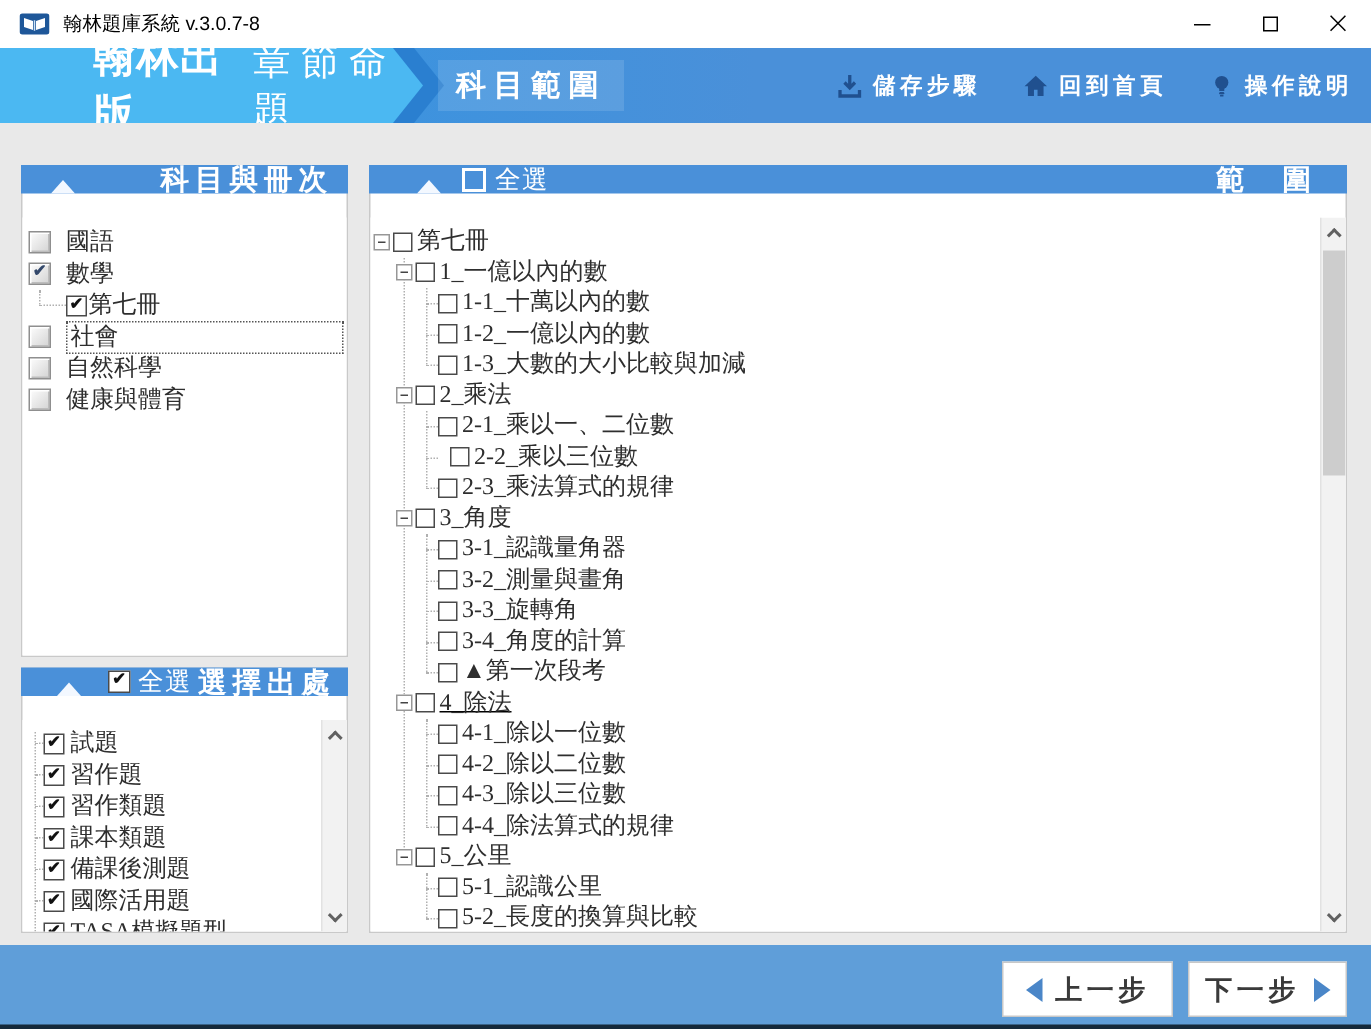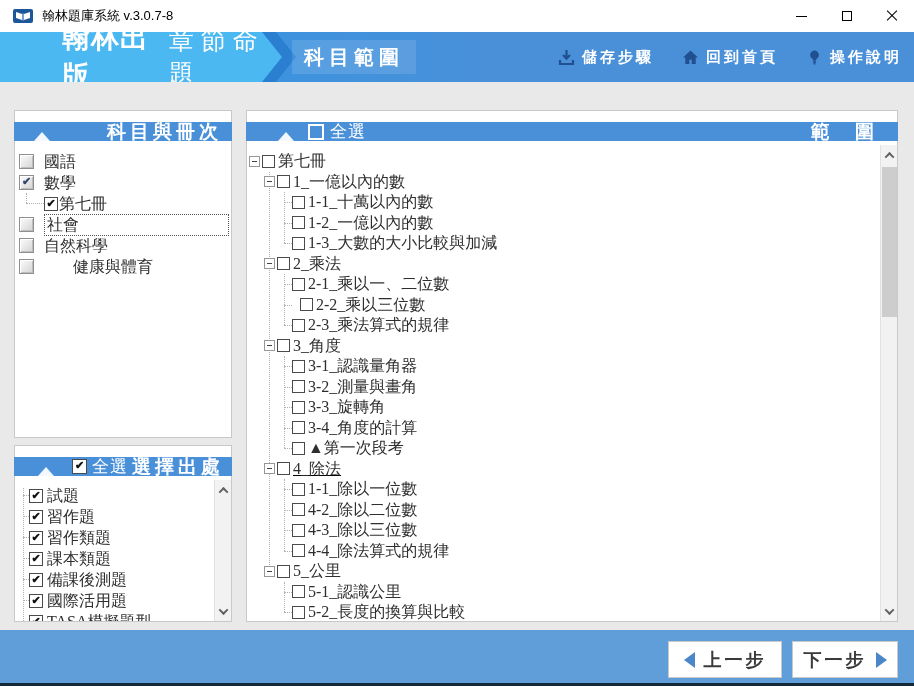--- a/index.html
+++ b/index.html
@@ -30,21 +30,21 @@
   .brand-main { margin-left:26px; font-size:28px; font-weight:bold; color:#fff; letter-spacing:1px; }
   .brand-sub { margin-left:4px; font-size:25px; color:#fff; letter-spacing:7px; }
   .page-title { position:absolute; left:292px; top:8px; height:34px; line-height:34px; padding:0 12px;
     background:rgba(255,255,255,0.12); color:#fff; font-size:20px; font-weight:bold; letter-spacing:5px; }
   .header-actions { position:absolute; right:12px; top:0; height:50px; display:flex; align-items:center; gap:28px; }
   .h-action { display:flex; align-items:center; gap:7px; cursor:pointer; }
   .h-action .lbl { color:#fff; font-size:15px; font-weight:bold; letter-spacing:3px; }
   
   .panel { position:absolute; background:#fff; border:1px solid #c9c9c9; }
   .panel-head { position:absolute; left:-1px; top:-1px; right:-1px; height:19px; background:#4a90d9;
-    display:flex; align-items:center; color:#fff;margin-top:12px; }
+    display:flex; align-items:center; color:#fff; }
   .notch { position:absolute; bottom:0; width:0; height:0;
     border-left:8px solid transparent; border-right:8px solid transparent; border-bottom:9px solid #f3f8ff; }
   .panel-title { font-size:19px; font-weight:bold; letter-spacing:4px; }
   .head-right { margin-left:auto; padding-right:10px; }
   
   .panel-subjects { left:14px; top:110px; width:218px; height:328px; }
   .panel-sources  { left:14px; top:445px; width:218px; height:177px; }
   .panel-scope    { left:246px; top:110px; width:652px; height:512px; }
   .panel-body { position:absolute; left:0; top:34px; right:0; bottom:0; overflow:hidden; background:#fff; }
   
@@ -170,21 +170,21 @@
         <div class="dotline-v" style="left: 11px; top: 48px; height: 10px;"></div>
         <div class="dotline-h" style="left: 11px; top: 58px; width: 18px;"></div>
         <div class="row" style="top: 69px; left: 4px; right: 2px;">
           <span class="cb cb-bevel" style="width: 15px; height: 15px; margin-right: 10px;"></span>
           <span class="lbl focus-dotted" style="flex-grow: 1;">社會</span>
         </div>
         <div class="row" style="top: 90px; left: 4px; right: 2px;">
           <span class="cb cb-bevel" style="width: 15px; height: 15px; margin-right: 10px;"></span>
           <span class="lbl">自然科學</span>
         </div>
-        <div class="row" style="top: 111px; left: 4px; right: 2px; gap: 29px;">
+        <div class="row" style="top: 111px; left: 4px; right: 2px;">
           <span class="cb cb-bevel" style="width: 15px; height: 15px; margin-right: 10px;"></span>
           <span class="lbl">健康與體育</span>
         </div>
       </div>
   </div>
 
   <div class="panel panel-sources">
     <div class="panel-head">
       <div class="notch" style="left:24px"></div>
       <div class="sources-selectall">
@@ -374,21 +374,21 @@
           <span class="lbl">▲第一次段考</span>
         </div>
         <div class="row" style="top: 313.5px; left: 17px; height: 20.5px; text-decoration: underline;">
           <div class="expander" style="margin-right: 2px;"></div>
           <span class="cb" style="width: 13px; height: 13px; margin-right: 3px;"></span>
           <span class="lbl">4_除法</span>
         </div>
         <div class="row" style="top: 334px; left: 32px; height: 20.5px;">
           <div class="spacer13"></div>
           <span class="cb" style="width: 13px; height: 13px; margin-right: 3px;"></span>
-          <span class="lbl">1-1_除以一位數</span>
+          <span class="lbl">4-1_除以一位數</span>
         </div>
         <div class="row" style="top: 354.5px; left: 32px; height: 20.5px;">
           <div class="spacer13"></div>
           <span class="cb" style="width: 13px; height: 13px; margin-right: 3px;"></span>
           <span class="lbl">4-2_除以二位數</span>
         </div>
         <div class="row" style="top: 375px; left: 32px; height: 20.5px;">
           <div class="spacer13"></div>
           <span class="cb" style="width: 13px; height: 13px; margin-right: 3px;"></span>
           <span class="lbl">4-3_除以三位數</span>

